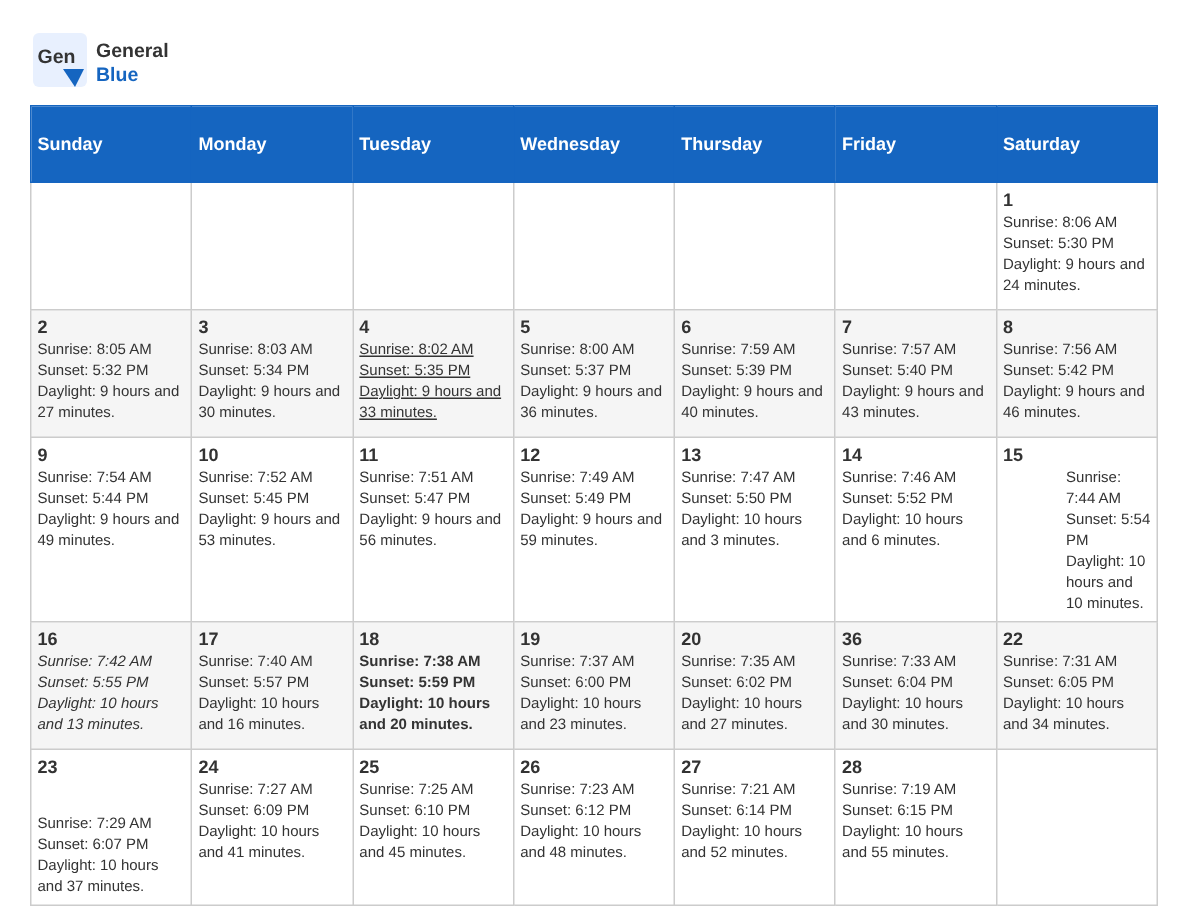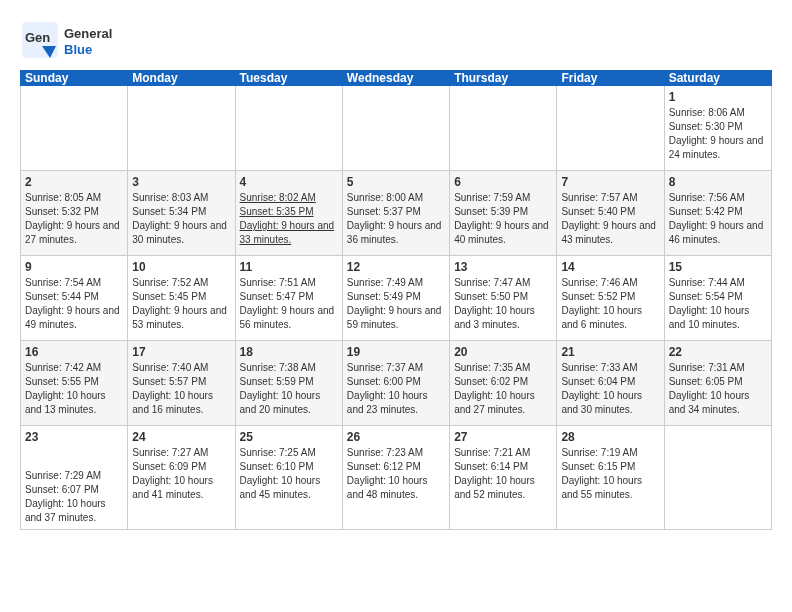--- a/index.html
+++ b/index.html
@@ -35,21 +35,21 @@
       color: #555;
     }
     .calendar {
       width: 100%;
       border-collapse: collapse;
       font-size: 11px;
     }
     .calendar thead tr th {
       background-color: #1565c0;
       color: #fff;
-      padding: 0 4px;
+      padding: 18px 4px;
       text-align: left;
       font-weight: bold;
       font-size: 12px;
       border: 1px solid #1565c0;
     }
     .calendar tbody tr td {
       border: 1px solid #ccc;
       vertical-align: top;
       padding: 4px;
       width: 107px;
@@ -196,58 +196,58 @@
 Daylight: 10 hours and 3 minutes.</div>
         </td>
         <td>
           <div class="day-num">14</div>
           <div class="day-info" style="white-space: pre-line;">Sunrise: 7:46 AM
 Sunset: 5:52 PM
 Daylight: 10 hours and 6 minutes.</div>
         </td>
         <td>
           <div class="day-num">15</div>
-          <div class="day-info" style="white-space: pre-line;">Sunrise: 7:44 AM
+          <div class="day-info" style="white-space: pre-line; margin-left: 42px;">Sunrise: 7:44 AM
 Sunset: 5:54 PM
 Daylight: 10 hours and 10 minutes.</div>
         </td>
       </tr>
       <tr>
         <td>
           <div class="day-num">16</div>
-          <div class="day-info" style="white-space: pre-line;">Sunrise: 7:42 AM
+          <div class="day-info" style="white-space: pre-line; font-style: italic;">Sunrise: 7:42 AM
 Sunset: 5:55 PM
 Daylight: 10 hours and 13 minutes.</div>
         </td>
         <td>
           <div class="day-num">17</div>
           <div class="day-info" style="white-space: pre-line;">Sunrise: 7:40 AM
 Sunset: 5:57 PM
 Daylight: 10 hours and 16 minutes.</div>
         </td>
         <td>
           <div class="day-num">18</div>
-          <div class="day-info" style="white-space: pre-line;">Sunrise: 7:38 AM
+          <div class="day-info" style="white-space: pre-line; font-weight: bold;">Sunrise: 7:38 AM
 Sunset: 5:59 PM
 Daylight: 10 hours and 20 minutes.</div>
         </td>
         <td>
           <div class="day-num">19</div>
           <div class="day-info" style="white-space: pre-line;">Sunrise: 7:37 AM
 Sunset: 6:00 PM
 Daylight: 10 hours and 23 minutes.</div>
         </td>
         <td>
           <div class="day-num">20</div>
           <div class="day-info" style="white-space: pre-line;">Sunrise: 7:35 AM
 Sunset: 6:02 PM
 Daylight: 10 hours and 27 minutes.</div>
         </td>
         <td>
-          <div class="day-num">21</div>
+          <div class="day-num">36</div>
           <div class="day-info" style="white-space: pre-line;">Sunrise: 7:33 AM
 Sunset: 6:04 PM
 Daylight: 10 hours and 30 minutes.</div>
         </td>
         <td>
           <div class="day-num">22</div>
           <div class="day-info" style="white-space: pre-line;">Sunrise: 7:31 AM
 Sunset: 6:05 PM
 Daylight: 10 hours and 34 minutes.</div>
         </td>

